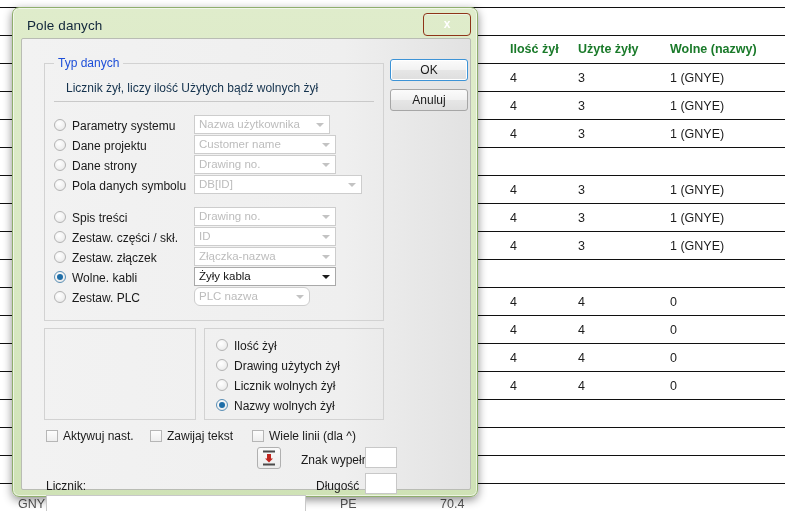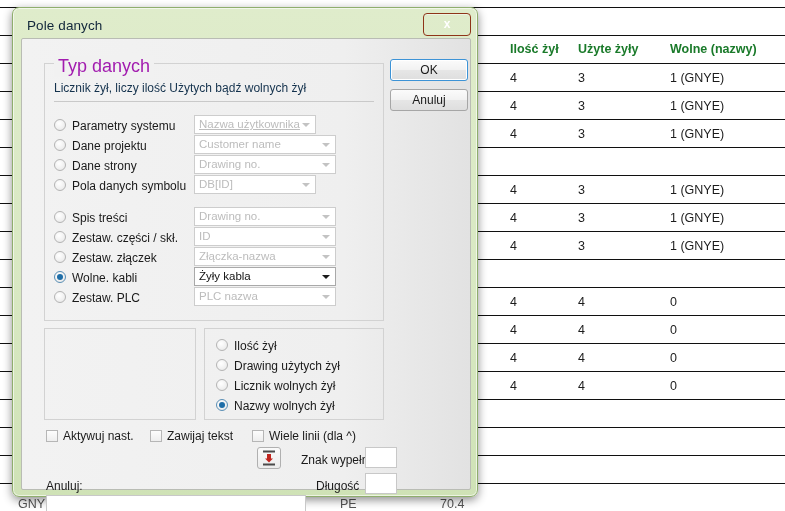--- a/index.html
+++ b/index.html
@@ -95,21 +95,21 @@
 
   
   .grp {
     position: absolute;
     border: 1px solid #d2d2d2;
     box-sizing: border-box;
     background: transparent;
   }
   .grp-label {
     position: absolute;
-    font-size: 18px; color: #a21caf;
+    font-size: 12px; color: #1d4ed8;
     background: #f1f1f1;
     padding: 0 4px;
     white-space: nowrap;
   }
   .hint {
     position: absolute;
     font-size: 12px; color: #14324d;
     white-space: nowrap;
   }
   .hint-rule {
@@ -291,42 +291,42 @@
     <div class="dlg-title">Pole danych</div>
     <div class="close-btn">x</div>
 
     <div class="dlg-body">
 
       <div class="btn focus" style="left:368px; top:20px;">OK</div>
       <div class="btn" style="left:368px; top:50px;">Anuluj</div>
 
       <div class="grp" style="left:22px; top:24px; width:340px; height:258px;"></div>
       <div class="grp-label" style="left:32px; top:17px;">Typ danych</div>
-      <div class="hint" style="left:32px; top:42px;text-align:right;">Licznik żył, liczy ilość Użytych bądź wolnych żył</div>
+      <div class="hint" style="left:44px; top:42px;text-align:right;">Licznik żył, liczy ilość Użytych bądź wolnych żył</div>
       <div class="hint-rule" style="left:32px; top:62px; width:320px;"></div>
 
       <div id="type-options">
           <div class="radio" style="left: 32px; top: 80px;">Parametry systemu</div>
-          <div class="combo" style="left: 172px; top: 76px; width: 122px; text-decoration: underline;">Nazwa użytkownika<span class="arw"></span></div>
+          <div class="combo" style="left: 172px; top: 76px; width: 136px;">Nazwa użytkownika<span class="arw"></span></div>
           <div class="radio" style="left: 32px; top: 100px;">Dane projektu</div>
           <div class="combo" style="left: 172px; top: 96px; width: 142px;">Customer name<span class="arw"></span></div>
           <div class="radio" style="left: 32px; top: 120px;">Dane strony</div>
           <div class="combo" style="left: 172px; top: 116px; width: 142px;">Drawing no.<span class="arw"></span></div>
           <div class="radio" style="left: 32px; top: 140px;">Pola danych symbolu</div>
-          <div class="combo" style="left: 172px; top: 136px; width: 122px;">DB[ID]<span class="arw"></span></div>
+          <div class="combo" style="left: 172px; top: 136px; width: 168px;">DB[ID]<span class="arw"></span></div>
           <div class="radio" style="left: 32px; top: 172px;">Spis treści</div>
           <div class="combo" style="left: 172px; top: 168px; width: 142px;">Drawing no.<span class="arw"></span></div>
           <div class="radio" style="left: 32px; top: 192px;">Zestaw. części / skł.</div>
           <div class="combo" style="left: 172px; top: 188px; width: 142px;">ID<span class="arw"></span></div>
           <div class="radio" style="left: 32px; top: 212px;">Zestaw. złączek</div>
           <div class="combo" style="left: 172px; top: 208px; width: 142px;">Złączka-nazwa<span class="arw"></span></div>
           <div class="radio on" style="left: 32px; top: 232px;">Wolne. kabli</div>
           <div class="combo active" style="left: 172px; top: 228px; width: 142px;">Żyły kabla<span class="arw"></span></div>
           <div class="radio" style="left: 32px; top: 252px;">Zestaw. PLC</div>
-          <div class="combo" style="left: 172px; top: 248px; width: 142px;">PLC nazwa<span class="arw"></span></div>
+          <div class="combo" style="left: 172px; top: 248px; width: 116px; border-radius: 6px;">PLC nazwa<span class="arw"></span></div>
         </div>
 
       <div class="grp" style="left:22px; top:289px; width:152px; height:92px;"></div>
       <div class="grp" style="left:182px; top:289px; width:180px; height:92px;"></div>
       <div id="counter-options">
           <div class="radio" style="left: 194px; top: 300px;">Ilość żył</div>
           <div class="radio" style="left: 194px; top: 320px;">Drawing użytych żył</div>
           <div class="radio" style="left: 194px; top: 340px;">Licznik wolnych żył</div>
           <div class="radio on" style="left: 194px; top: 360px;">Nazwy wolnych żył</div>
         </div>
@@ -339,21 +339,21 @@
         <svg width="22" height="20" viewBox="0 0 22 20">
           <rect x="5" y="2.5" width="12" height="2" fill="#4a4a4a"></rect>
           <rect x="5" y="15.5" width="12" height="2" fill="#4a4a4a"></rect>
           <rect x="9" y="6" width="4" height="5" fill="#c0251e"></rect>
           <polygon points="7,10.5 15,10.5 11,14.5" fill="#c0251e"></polygon>
         </svg>
       </div>
       <div class="lbl" style="left:279px; top:414px;">Znak wypełn.</div>
       <div class="txtbox" style="left:343px; top:408px; width:32px; height:21px;"></div>
 
-      <div class="lbl" style="left:24px; top:440px;">Anuluj:</div>
+      <div class="lbl" style="left:24px; top:440px;">Licznik:</div>
       <div class="txtbox" style="left:24px; top:456px; width:260px; height:20px;"></div>
 
       <div class="lbl" style="left:294px; top:440px;">Długość</div>
       <div class="txtbox" style="left:343px; top:434px; width:32px; height:21px;"></div>
 
     </div>
   </div>
 </div>
 
 </body></html>

